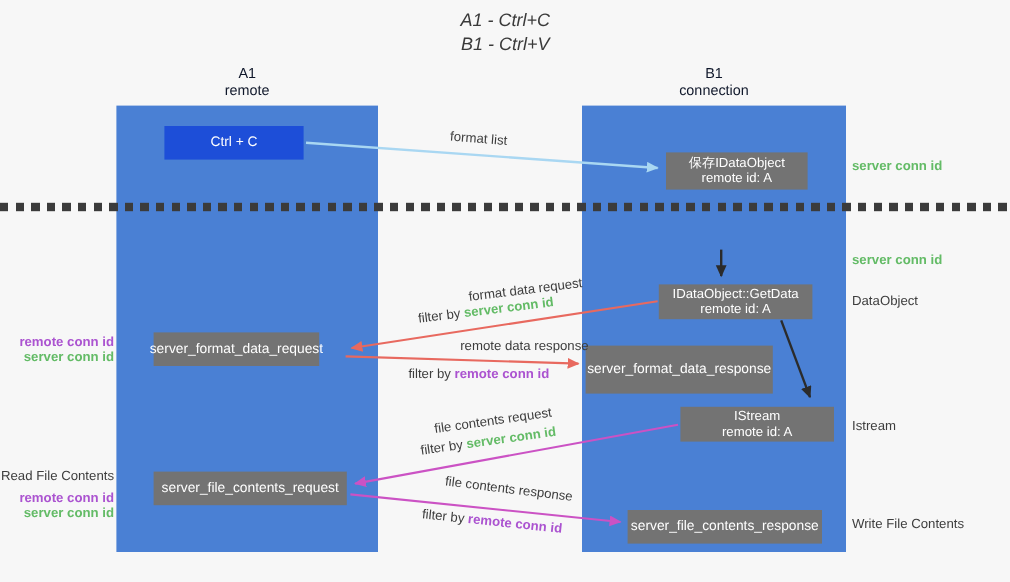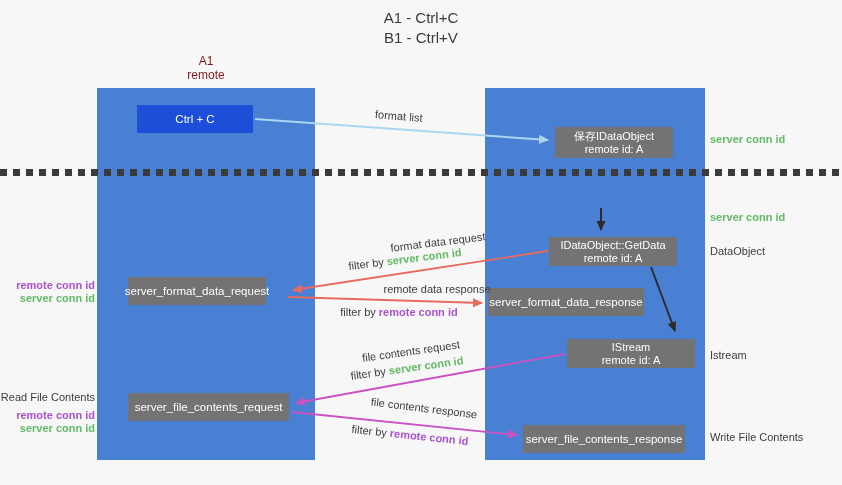--- a/index.html
+++ b/index.html
@@ -3,22 +3,22 @@
 <meta charset="utf-8">
 <style>
   html,body{margin:0;padding:0;}
   body{
     width:842px;height:485px;background:#f7f7f7;
     font-family:"Liberation Sans","DejaVu Sans",sans-serif;
     color:#3d3d3d;overflow:hidden;
   }
   .diagram{position:relative;width:842px;height:485px;}
   .abs{position:absolute;}
-  .title{top:8px;left:0;width:842px;text-align:center;font-size:15px;line-height:20px;color:#3a3a3a;}
-  .col-header{top:54px;text-align:center;font-size:12px;line-height:14px;color:#7f1d1d;z-index:2;}
+  .title{top:8px;left:0;width:842px;text-align:center;font-size:15px;line-height:20px;color:#3a3a3a;font-style:italic;}
+  .col-header{top:54px;text-align:center;font-size:12px;line-height:14px;color:#0f172a;z-index:2;}
   .column{top:88px;height:372px;background:#4a80d4;z-index:1;}
   .dotted-line{top:169px;left:0;width:842px;height:7px;z-index:2;
     background:repeating-linear-gradient(to right,#3b3b3b 0 7px,transparent 7px 13px);}
   .node{display:flex;flex-direction:column;align-items:center;justify-content:center;
     color:#fff;text-align:center;z-index:3;}
   .node .ln{line-height:13px;font-size:11px;}
   .green{background:#1d4ed8;font-size:11.5px;}
   .orange{background:#737373;font-size:11px;}
   .single{font-size:11.5px;}
   svg.arrows{position:absolute;top:0;left:0;z-index:4;pointer-events:none;}
@@ -36,20 +36,24 @@
 
   <div class="abs title">
     <div>A1 - Ctrl+C</div>
     <div>B1 - Ctrl+V</div>
   </div>
 
   <div class="abs col-header" style="left:97px;width:218px;">
     <div>A1</div>
     <div>remote</div>
   </div>
+  <div class="abs col-header" style="left:485px;width:220px;">
+    <div>B1</div>
+    <div>connection</div>
+  </div>
 
   <div class="abs column" style="left:97px;width:218px;"></div>
   <div class="abs column" style="left:485px;width:220px;"></div>
 
   <div class="abs dotted-line"></div>
 
   <div class="abs node green single" style="left:137px;top:105px;width:116px;height:28px;">
     <span>Ctrl + C</span>
   </div>
 
@@ -61,21 +65,21 @@
 
   <div class="abs node orange" style="left:549px;top:237px;width:128px;height:29px;">
     <span class="ln">IDataObject::GetData</span>
     <span class="ln">remote id: A</span>
   </div>
 
   <div class="abs node orange single" style="left:128px;top:277px;width:138px;height:28px;">
     <span>server_format_data_request</span>
   </div>
 
-  <div class="abs node orange single" style="left:488px;top:288px;width:156px;height:28px;">
+  <div class="abs node orange single" style="left:488px;top:288px;width:156px;height:40px;">
     <span>server_format_data_response</span>
   </div>
 
   <div class="abs node orange" style="left:567px;top:339px;width:128px;height:29px;">
     <span class="ln">IStream</span>
     <span class="ln">remote id: A</span>
   </div>
 
   <div class="abs node orange single" style="left:128px;top:393px;width:161px;height:28px;">
     <span>server_file_contents_request</span>

